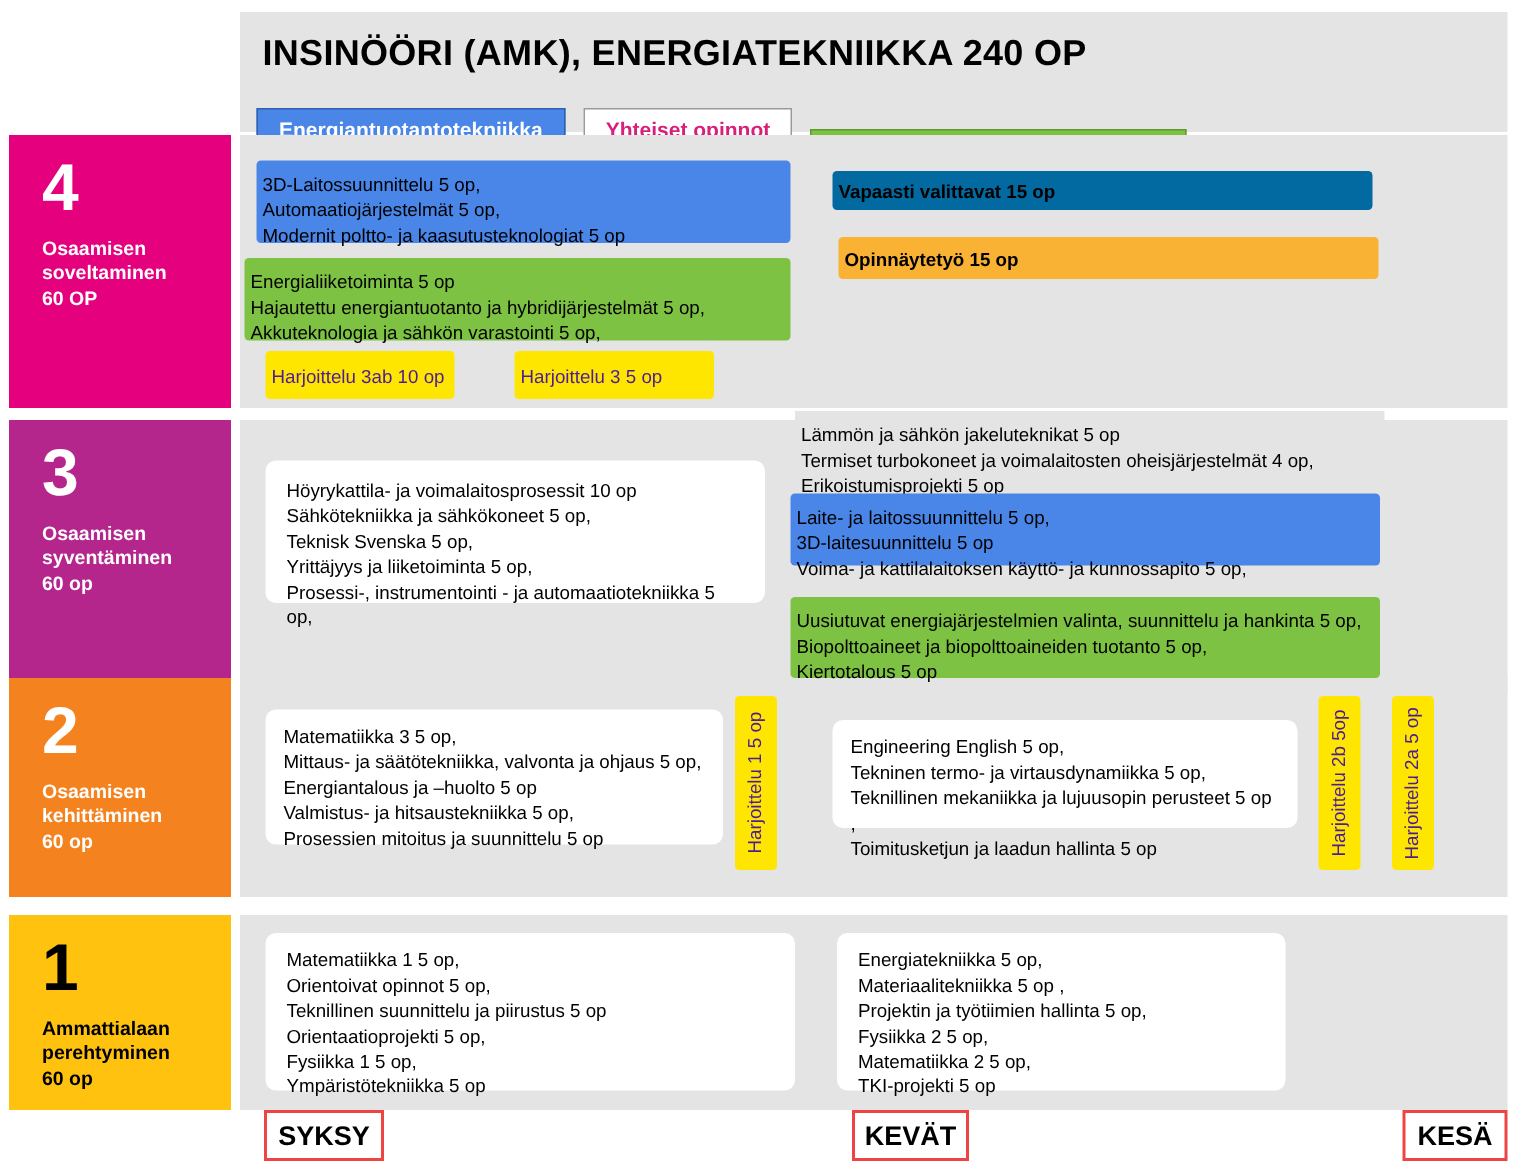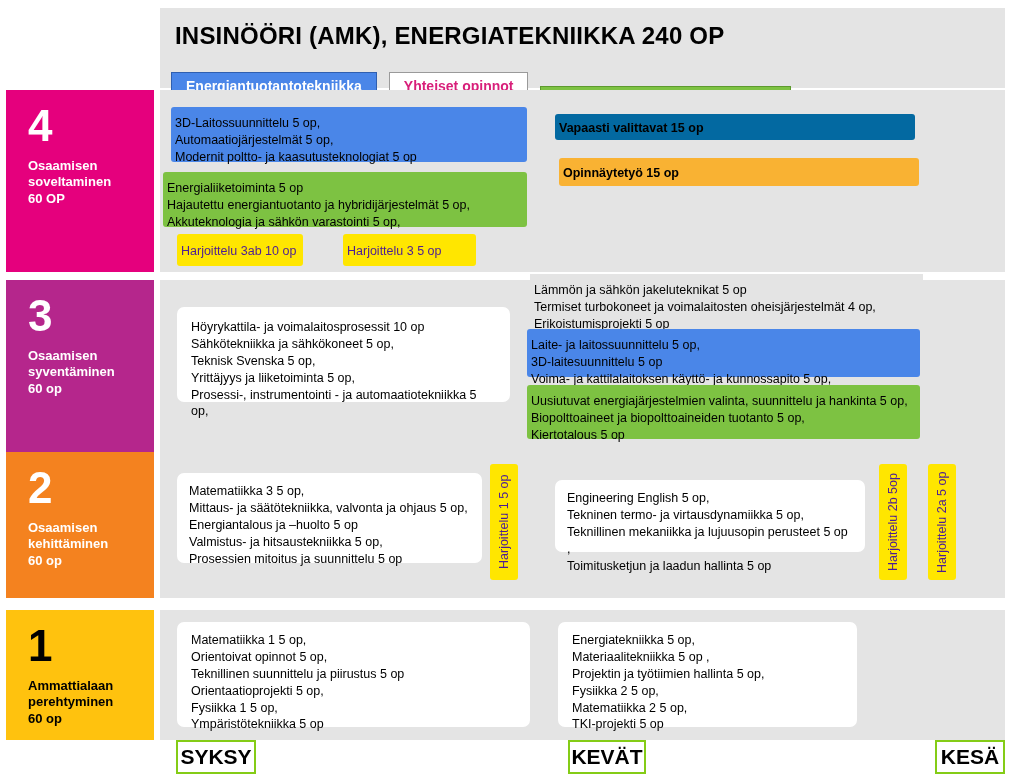--- a/index.html
+++ b/index.html
@@ -70,23 +70,23 @@
   .b-white{background:#ffffff;color:#000;border-radius:7px;}
 
   .vert{
     writing-mode:vertical-rl;transform:rotate(180deg);
     display:flex;align-items:center;justify-content:center;
     font-size:12.5px;font-weight:normal;padding:4px 2px;
   }
 
   
   .season{
-    position:absolute;height:34px;background:#fff;border:2px solid #84cc16;
+    position:absolute;height:34px;background:#fff;border:2px solid #ef4444;
     display:flex;align-items:center;justify-content:center;
-    font-size:21px;font-weight:bold;color:#000;padding:0 14px;box-sizing:border-box;
+    font-size:18px;font-weight:bold;color:#000;padding:0 14px;box-sizing:border-box;
   }
 </style>
 </head>
 <body>
 
 <div class="canvas">
 
   <div class="header-band"></div>
   <div class="header-title">INSINÖÖRI (AMK), ENERGIATEKNIIKKA 240 OP</div>
 
@@ -145,21 +145,21 @@
 Prosessi-, instrumentointi - ja automaatiotekniikka 5 op,</div>
 
   <div class="box" style="left: 530px; top: 274px; width: 393px; height: 52px; background: rgb(228, 228, 228); white-space: pre-line;">Lämmön ja sähkön jakeluteknikat  5 op
 Termiset turbokoneet ja voimalaitosten oheisjärjestelmät 4 op,
 Erikoistumisprojekti  5 op</div>
 
   <div class="box b-blue" style="left: 527px; top: 329px; width: 393px; height: 48px; white-space: pre-line;">Laite- ja laitossuunnittelu 5 op,
 3D-laitesuunnittelu 5 op
 Voima- ja kattilalaitoksen käyttö- ja kunnossapito 5 op,</div>
 
-  <div class="box b-green" style="left: 527px; top: 385px; width: 393px; height: 54px; white-space: pre-line;">Uusiutuvat energiajärjestelmien valinta, suunnittelu ja hankinta 5 op,
+  <div class="box b-green" style="left: 527px; top: 398px; width: 393px; height: 54px; white-space: pre-line;">Uusiutuvat energiajärjestelmien valinta, suunnittelu ja hankinta 5 op,
 Biopolttoaineet ja biopolttoaineiden tuotanto 5 op,
 Kiertotalous 5 op</div>
 
   <div class="box b-white" style="left: 177px; top: 473px; width: 305px; height: 90px; padding: 10px 12px; white-space: pre-line;">Matematiikka 3 5 op,
 Mittaus- ja säätötekniikka, valvonta ja ohjaus  5 op,
 Energiantalous  ja –huolto  5 op
 Valmistus- ja hitsaustekniikka 5 op,
 Prosessien mitoitus ja suunnittelu  5 op</div>
 
   <div class="box b-yellow vert" style="left: 490px; top: 464px; width: 28px; height: 116px; white-space: pre-line;">Harjoittelu 1  5 op</div>

